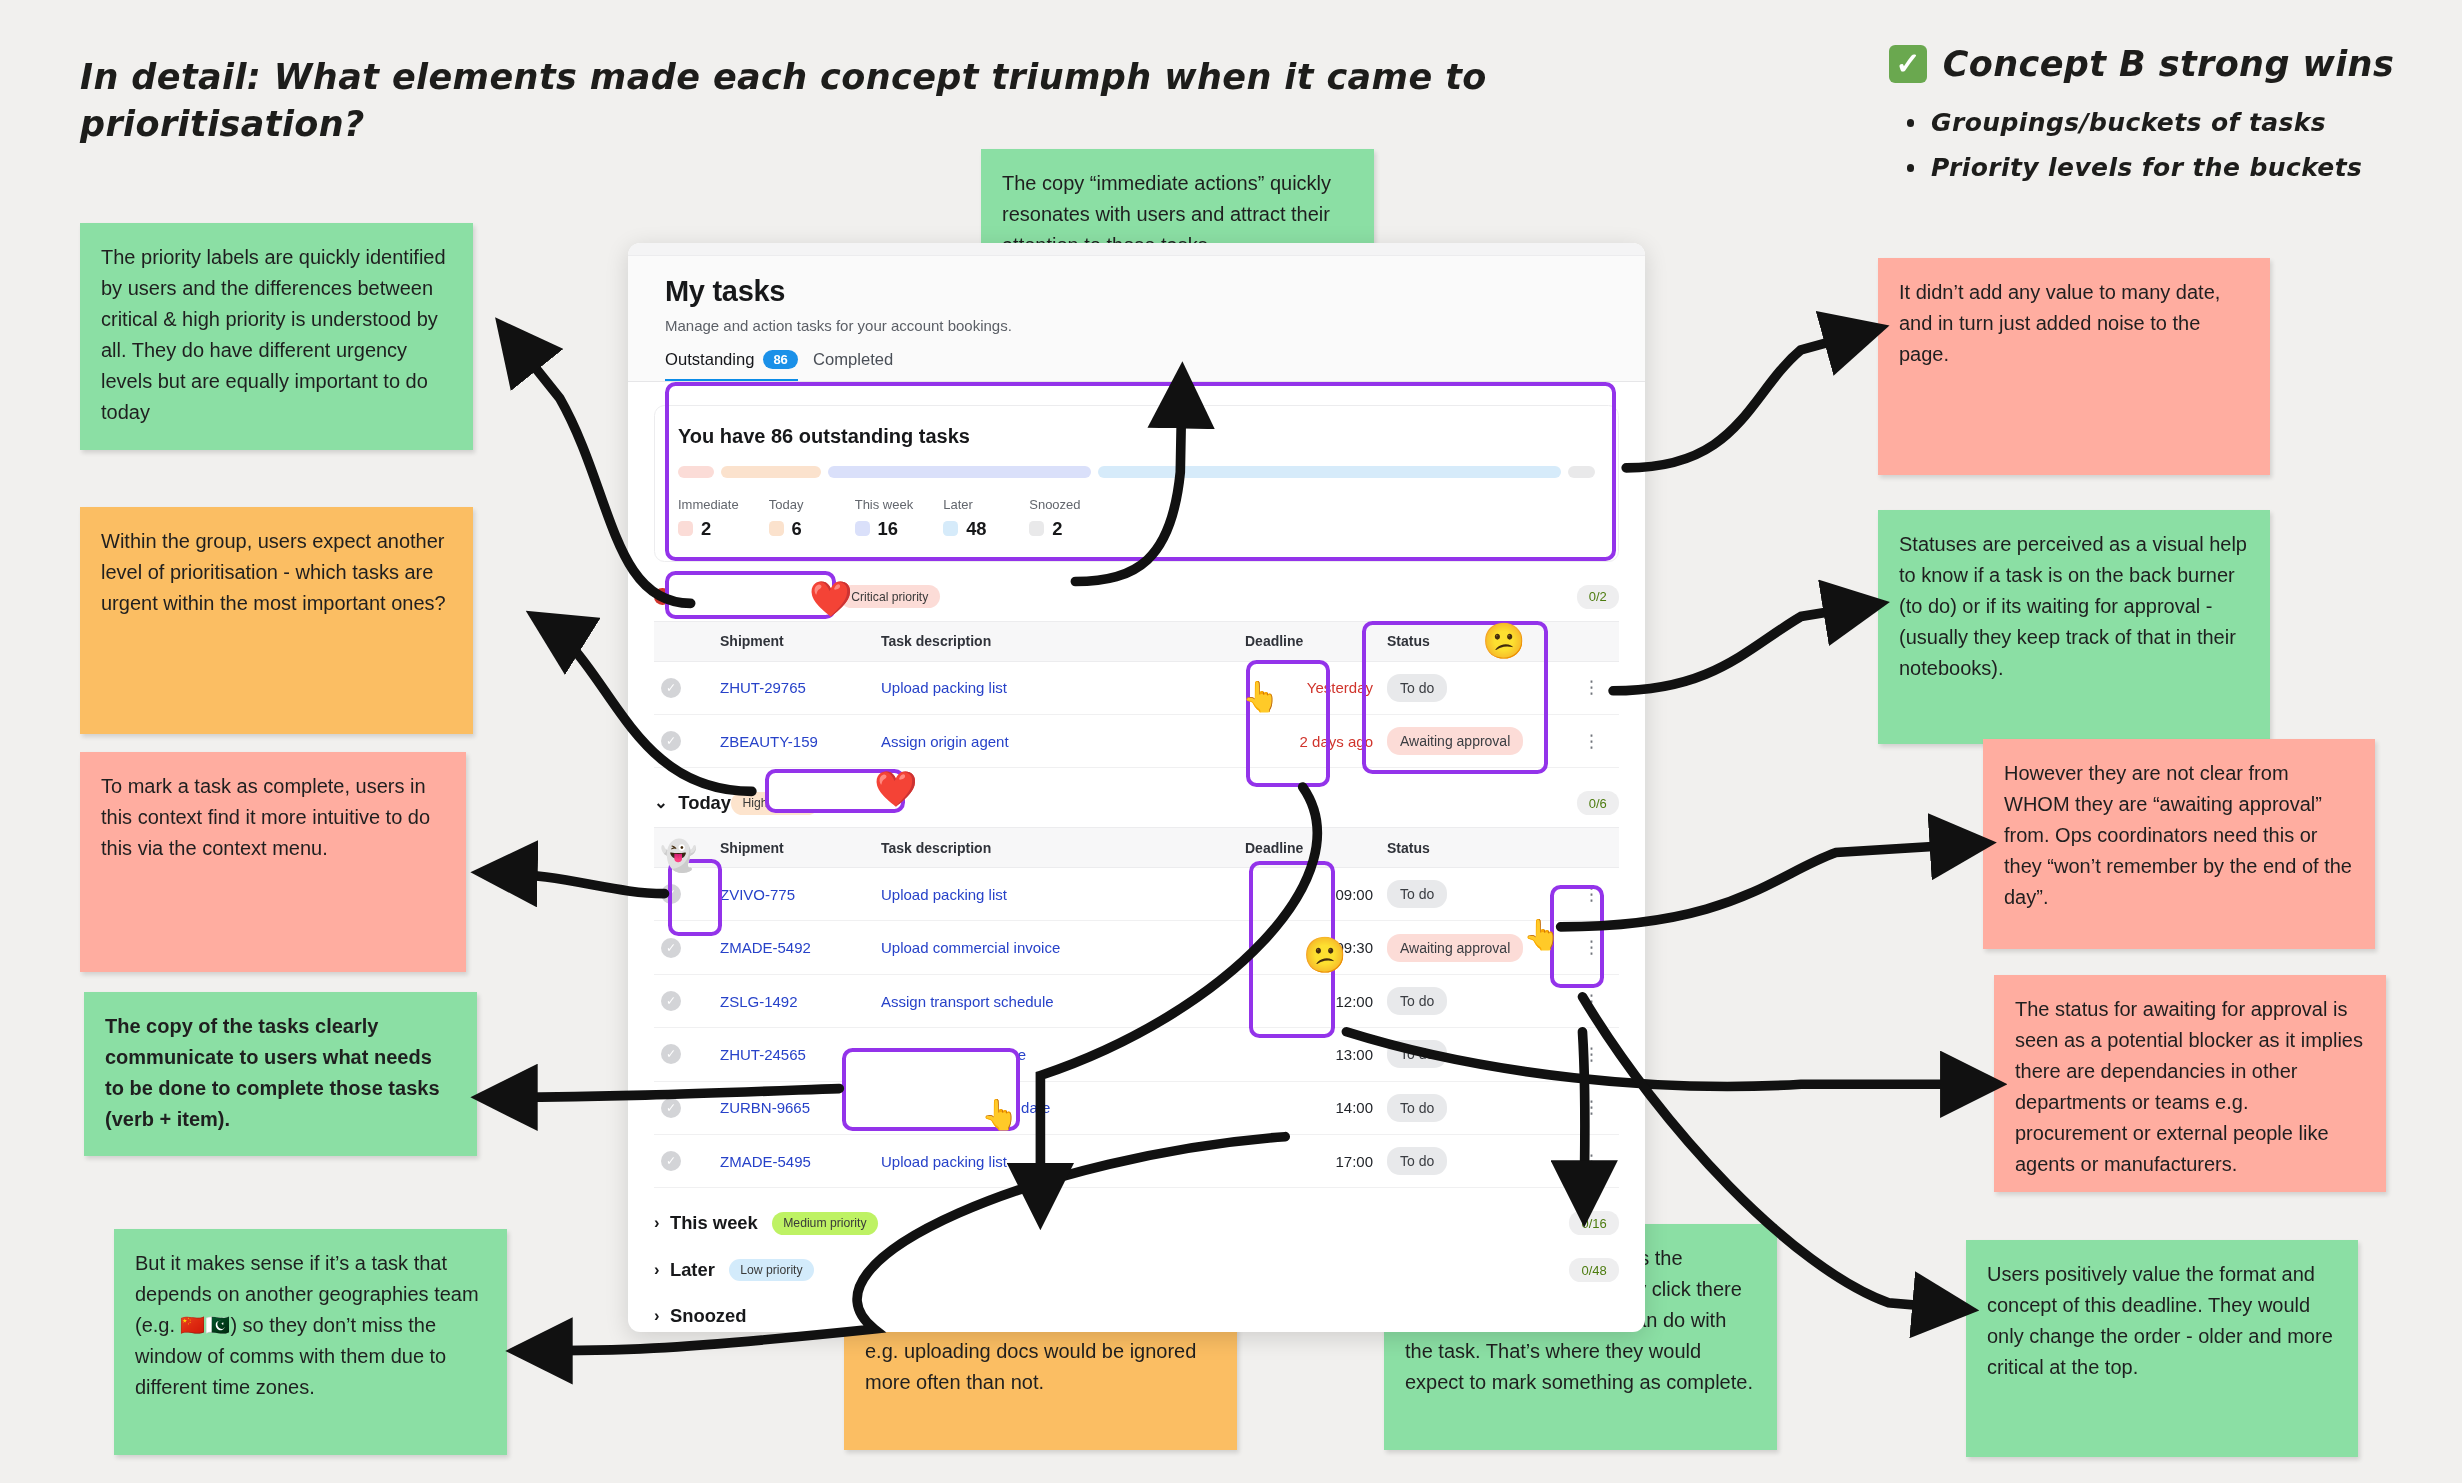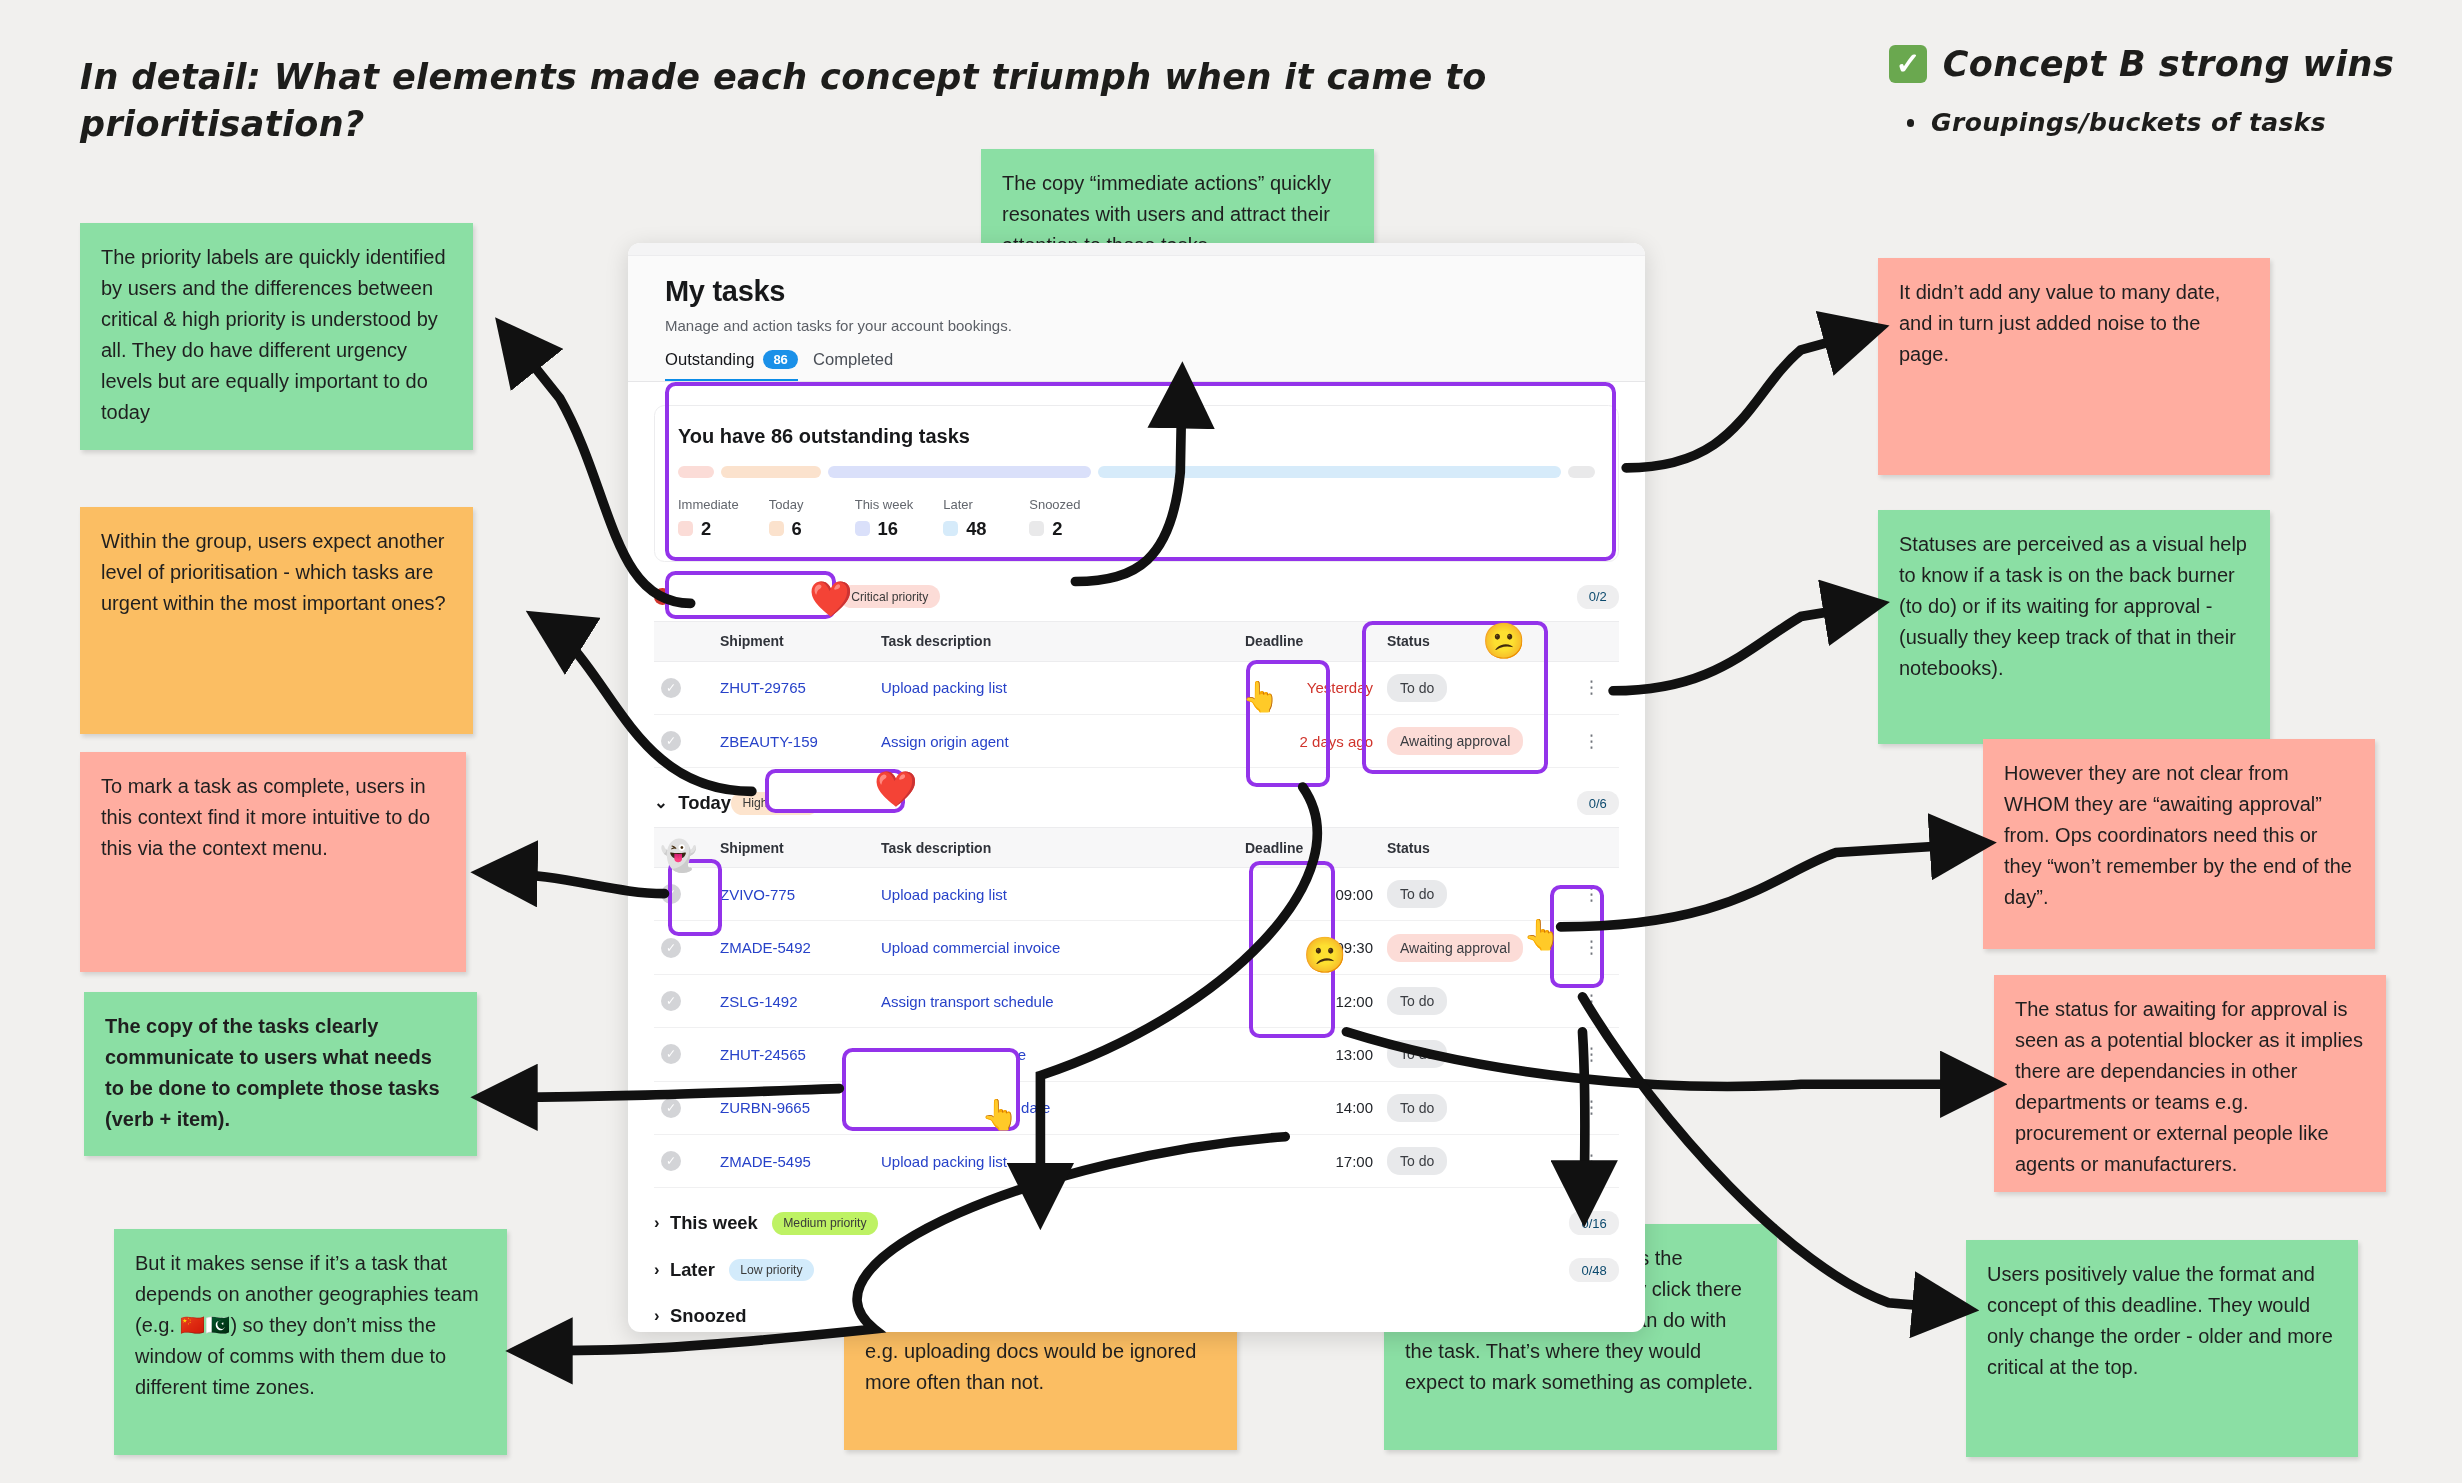--- a/index.html
+++ b/index.html
@@ -109,21 +109,21 @@
     width:16.6px;height:16.6px;border-radius:50%;background:#d0342c;color:#fff;
     font-size:12.2px;font-weight:700;display:flex;align-items:center;justify-content:center;
   }
   .chev{color:#17181a;font-size:16.6px;font-weight:700;margin-right:1.7px;}
   .pill{font-size:12.2px;border-radius:12.2px;padding:4.4px 11.4px;white-space:nowrap;}
   .pill.critical{background:#fcdcd7;color:#3a3a3a;}
   .pill.high{background:#fde4cd;color:#3a3a3a;}
   .pill.medium{background:#bef264;color:#3a3a3a;}
   .pill.low{background:#d3ebfb;color:#3a3a3a;}
   .counter{
-    margin-left:auto;background:#eeeeef;color:#0c4a6e;border-radius:11.4px;
+    margin-left:auto;background:#eeeeef;color:#4d7c0f;border-radius:11.4px;
     font-size:13px;padding:4.4px 12.2px;
   }
 
   
   table.tasks{
     width:calc(100% - 52px);margin:12.2px 26px 0 26px;border-collapse:collapse;
     table-layout:fixed;
   }
   table.tasks thead th{
     background:#f7f7f8;font-size:14px;color:#30333a;font-weight:700;
@@ -173,20 +173,21 @@
 
   <div class="board-title hand">In detail: What elements made each concept triumph when it came to prioritisation?</div>
 
   <div class="wins">
     <div class="wins-head">
       <span class="wins-check">✓</span>
       <span class="wins-title hand">Concept B strong wins</span>
     </div>
     <ul class="wins-list">
       <li class="hand">Groupings/buckets of tasks</li>
+      <li class="hand">Priority levels for the buckets</li>
     </ul>
   </div>
 
   <div class="note green" style="left:80px;top:223px;width:393px;height:227px;">The priority labels are quickly identified by users and the differences between critical &amp; high priority is understood by all. They do have different urgency levels but are equally important to do today</div>
   <div class="note orange" style="left:80px;top:507px;width:393px;height:227px;">Within the group, users expect another level of prioritisation - which tasks are urgent within the most important ones?</div>
   <div class="note red" style="left:80px;top:752px;width:386px;height:220px;">To mark a task as complete, users in this context find it more intuitive to do this via the context menu.</div>
   <div class="note green" style="left:84px;top:992px;width:393px;height:164px;font-weight:bold;">The copy of the tasks clearly communicate to users what needs to be done to complete those tasks (verb + item).</div>
   <div class="note green" style="left:114px;top:1229px;width:393px;height:226px;">But it makes sense if it’s a task that depends on another geographies team (e.g. 🇨🇳🇵🇰) so they don’t miss the window of comms with them due to different time zones.</div>
 
   <div class="note green" style="left:981px;top:149px;width:393px;height:226px;">The copy “immediate actions” quickly resonates with users and attract their attention to those tasks.</div>

